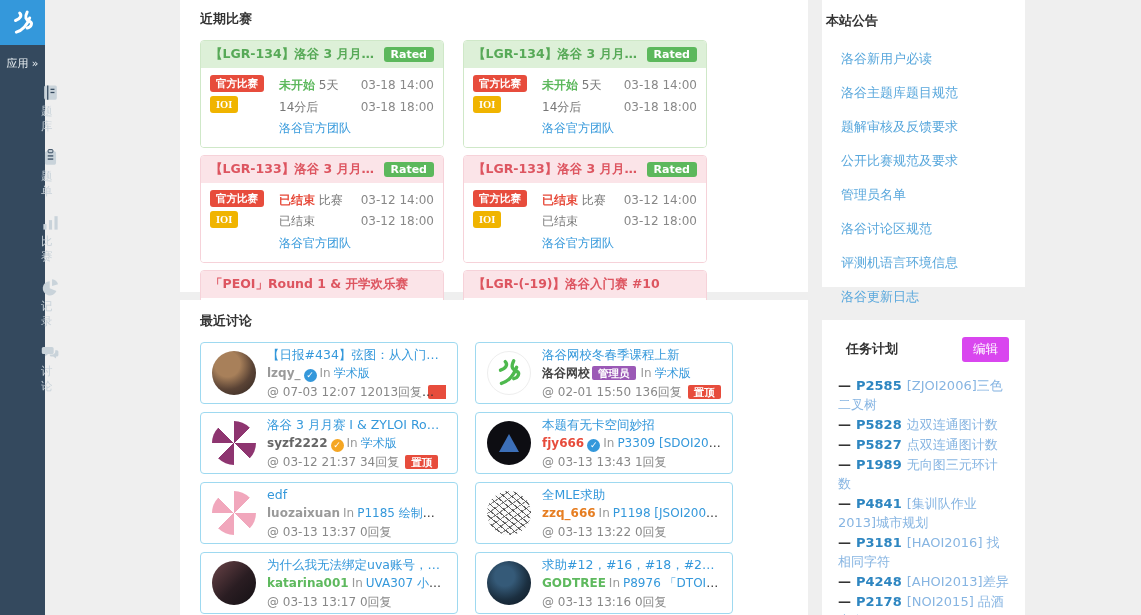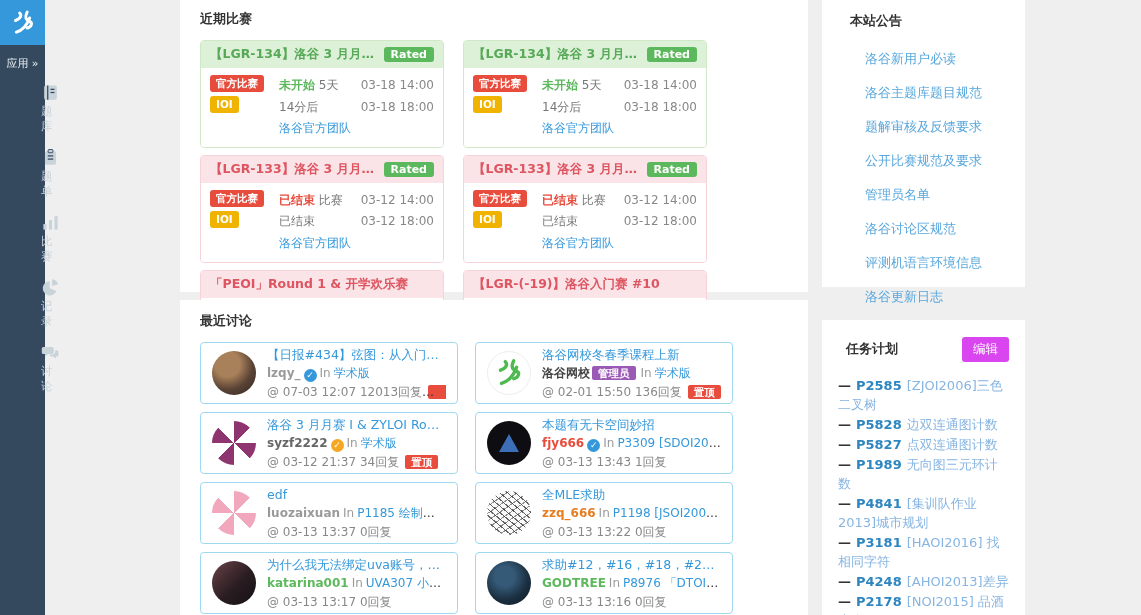--- a/index.html
+++ b/index.html
@@ -13,41 +13,41 @@
   .apps{color:#e8eef1;font-size:11px;margin:11px 0 12px;white-space:nowrap;}
   .nav-item{margin-bottom:14px;cursor:pointer;padding-left:41px;}
   .nav-ic{display:block;height:19px;color:#c9d3da;}
   .nav-ic svg{vertical-align:top;}
   .nav-lb{display:block;color:#c9d3da;font-size:11.5px;margin-top:2px;}
 
   
   .panel{background:#fff;box-sizing:border-box;}
   .contests-panel{position:absolute;left:180px;top:0;width:628px;height:292px;padding:8px 20px;}
   .discuss-panel{position:absolute;left:180px;top:300px;width:628px;height:315px;padding:10px 20px;}
-  .ann-panel{position:absolute;left:822px;top:0;width:203px;height:287px;padding:10px 28px;}
+  .ann-panel{position:absolute;left:822px;top:0;width:203px;height:287px;padding:10px 4px;}
   .task-panel{position:absolute;left:822px;top:320px;width:203px;height:295px;padding:10px 16px;}
   .sec-title{font-size:13px;font-weight:bold;margin:2px 0 12px;color:#333;}
 
   
   .cgrid{display:grid;grid-template-columns:244px 244px;gap:7px 19px;}
   .ccard{border:1px solid;border-radius:4px;overflow:hidden;background:#fff;}
   .ccard.tone-g{border-color:#cfe8c8;}
   .ccard.tone-p{border-color:#f6d2d9;}
   .chead{display:flex;align-items:center;padding:5px 9px;font-weight:bold;font-size:12.5px;}
   .tone-g .chead{background:#ddf0d8;}
   .tone-g .chead .ct{color:#57a957;}
   .tone-p .chead{background:#fbe4e8;}
   .tone-p .chead .ct{color:#dd5560;}
   .ct{white-space:nowrap;overflow:hidden;text-overflow:ellipsis;min-width:0;}
   .rated{flex:none;background:#5cb85c;color:#fff;font-size:11px;font-weight:bold;
          padding:1px 7px;border-radius:3px;margin-left:7px;}
   .cbody{display:flex;padding:7px 9px;gap:9px;align-items:flex-start;background:#fff;}
   .ctags{display:flex;flex-direction:column;gap:4px;align-items:flex-start;min-width:60px;}
   .tag{color:#fff;font-weight:bold;font-size:10.5px;padding:2px 6px;border-radius:3px;
-       line-height:1.25;white-space:nowrap;}
+       line-height:1.25;white-space:nowrap;font-family:Liberation Serif, serif;}
   .t-red{background:#e74c3c;}
   .t-yel{background:#f0b400;}
   .t-grn{background:#3a7d52;}
   .cinfo{flex:1;min-width:0;font-size:12px;line-height:1.8;}
   .st{font-weight:bold;}
   .st-g{color:#5cb85c;}
   .st-r{color:#e74c3c;}
   .note{color:#777;}
   .corg{color:#3498db;}
   .ctimes{flex:none;text-align:right;font-size:12px;color:#888;line-height:1.8;}

